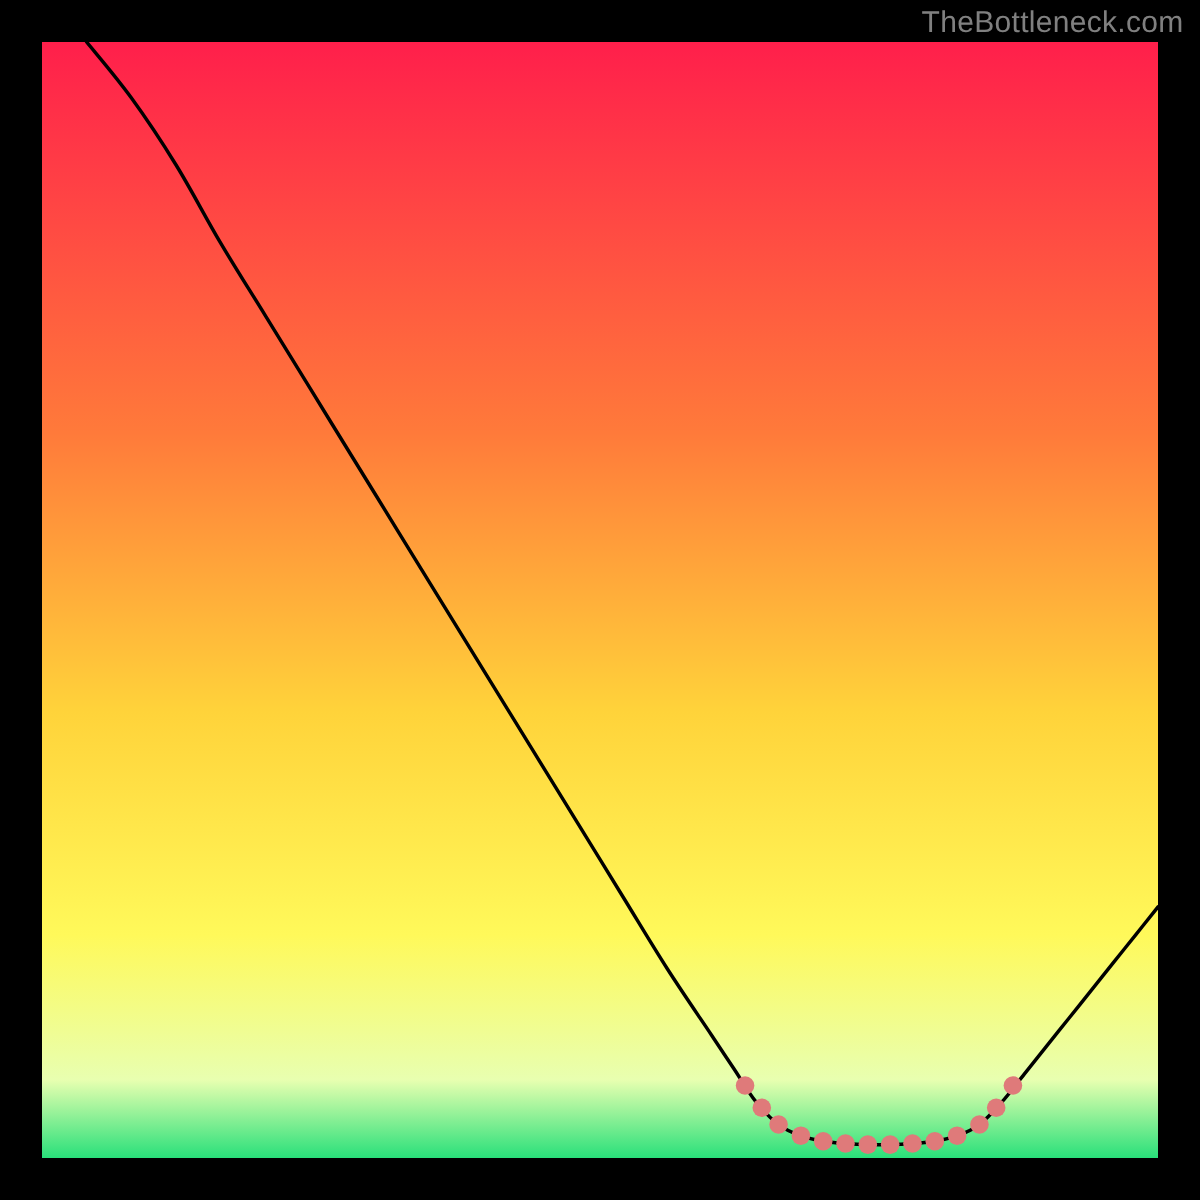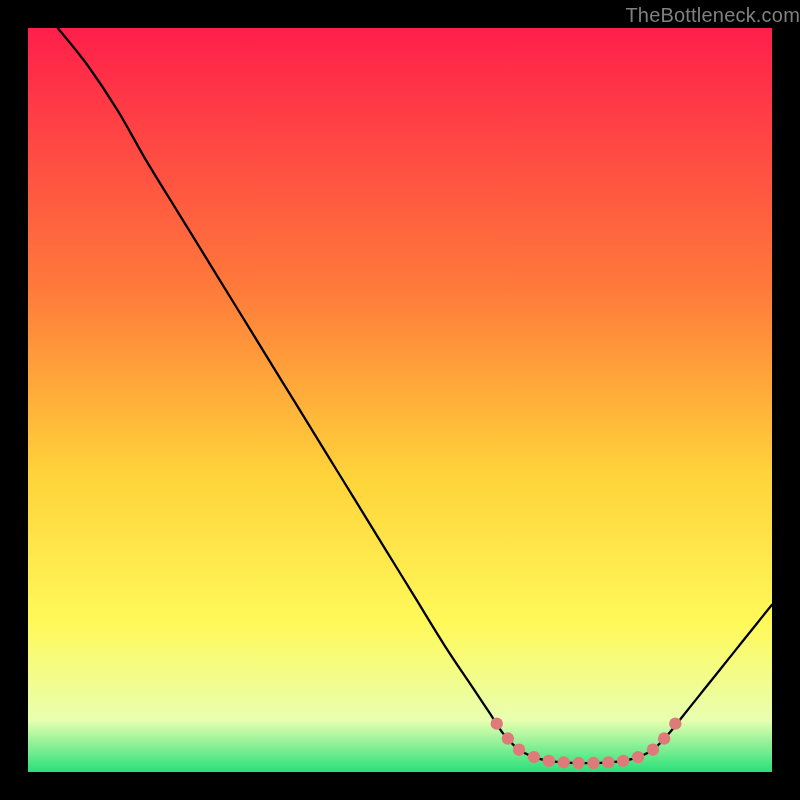--- a/index.html
+++ b/index.html
@@ -1,21 +1,21 @@
 <!DOCTYPE html>
 <html><head>
 <meta charset="utf-8">
 <style>
   * { margin: 0; padding: 0; box-sizing: border-box; }
   html, body { width: 800px; height: 800px; background: #000; overflow: hidden; }
   .wrap { position: relative; width: 800px; height: 800px; background: #000; }
   .attribution {
     position: absolute;
     top: 4px;
-    right: 0;
+    right: 11px;
     color: #808080;
     font-family: Arial, Helvetica, sans-serif;
     font-size: 20px;
     font-weight: 500;
     letter-spacing: 0.2px;
   }
   .plot-area {
     position: absolute;
     left: 28px;
     top: 28px;

